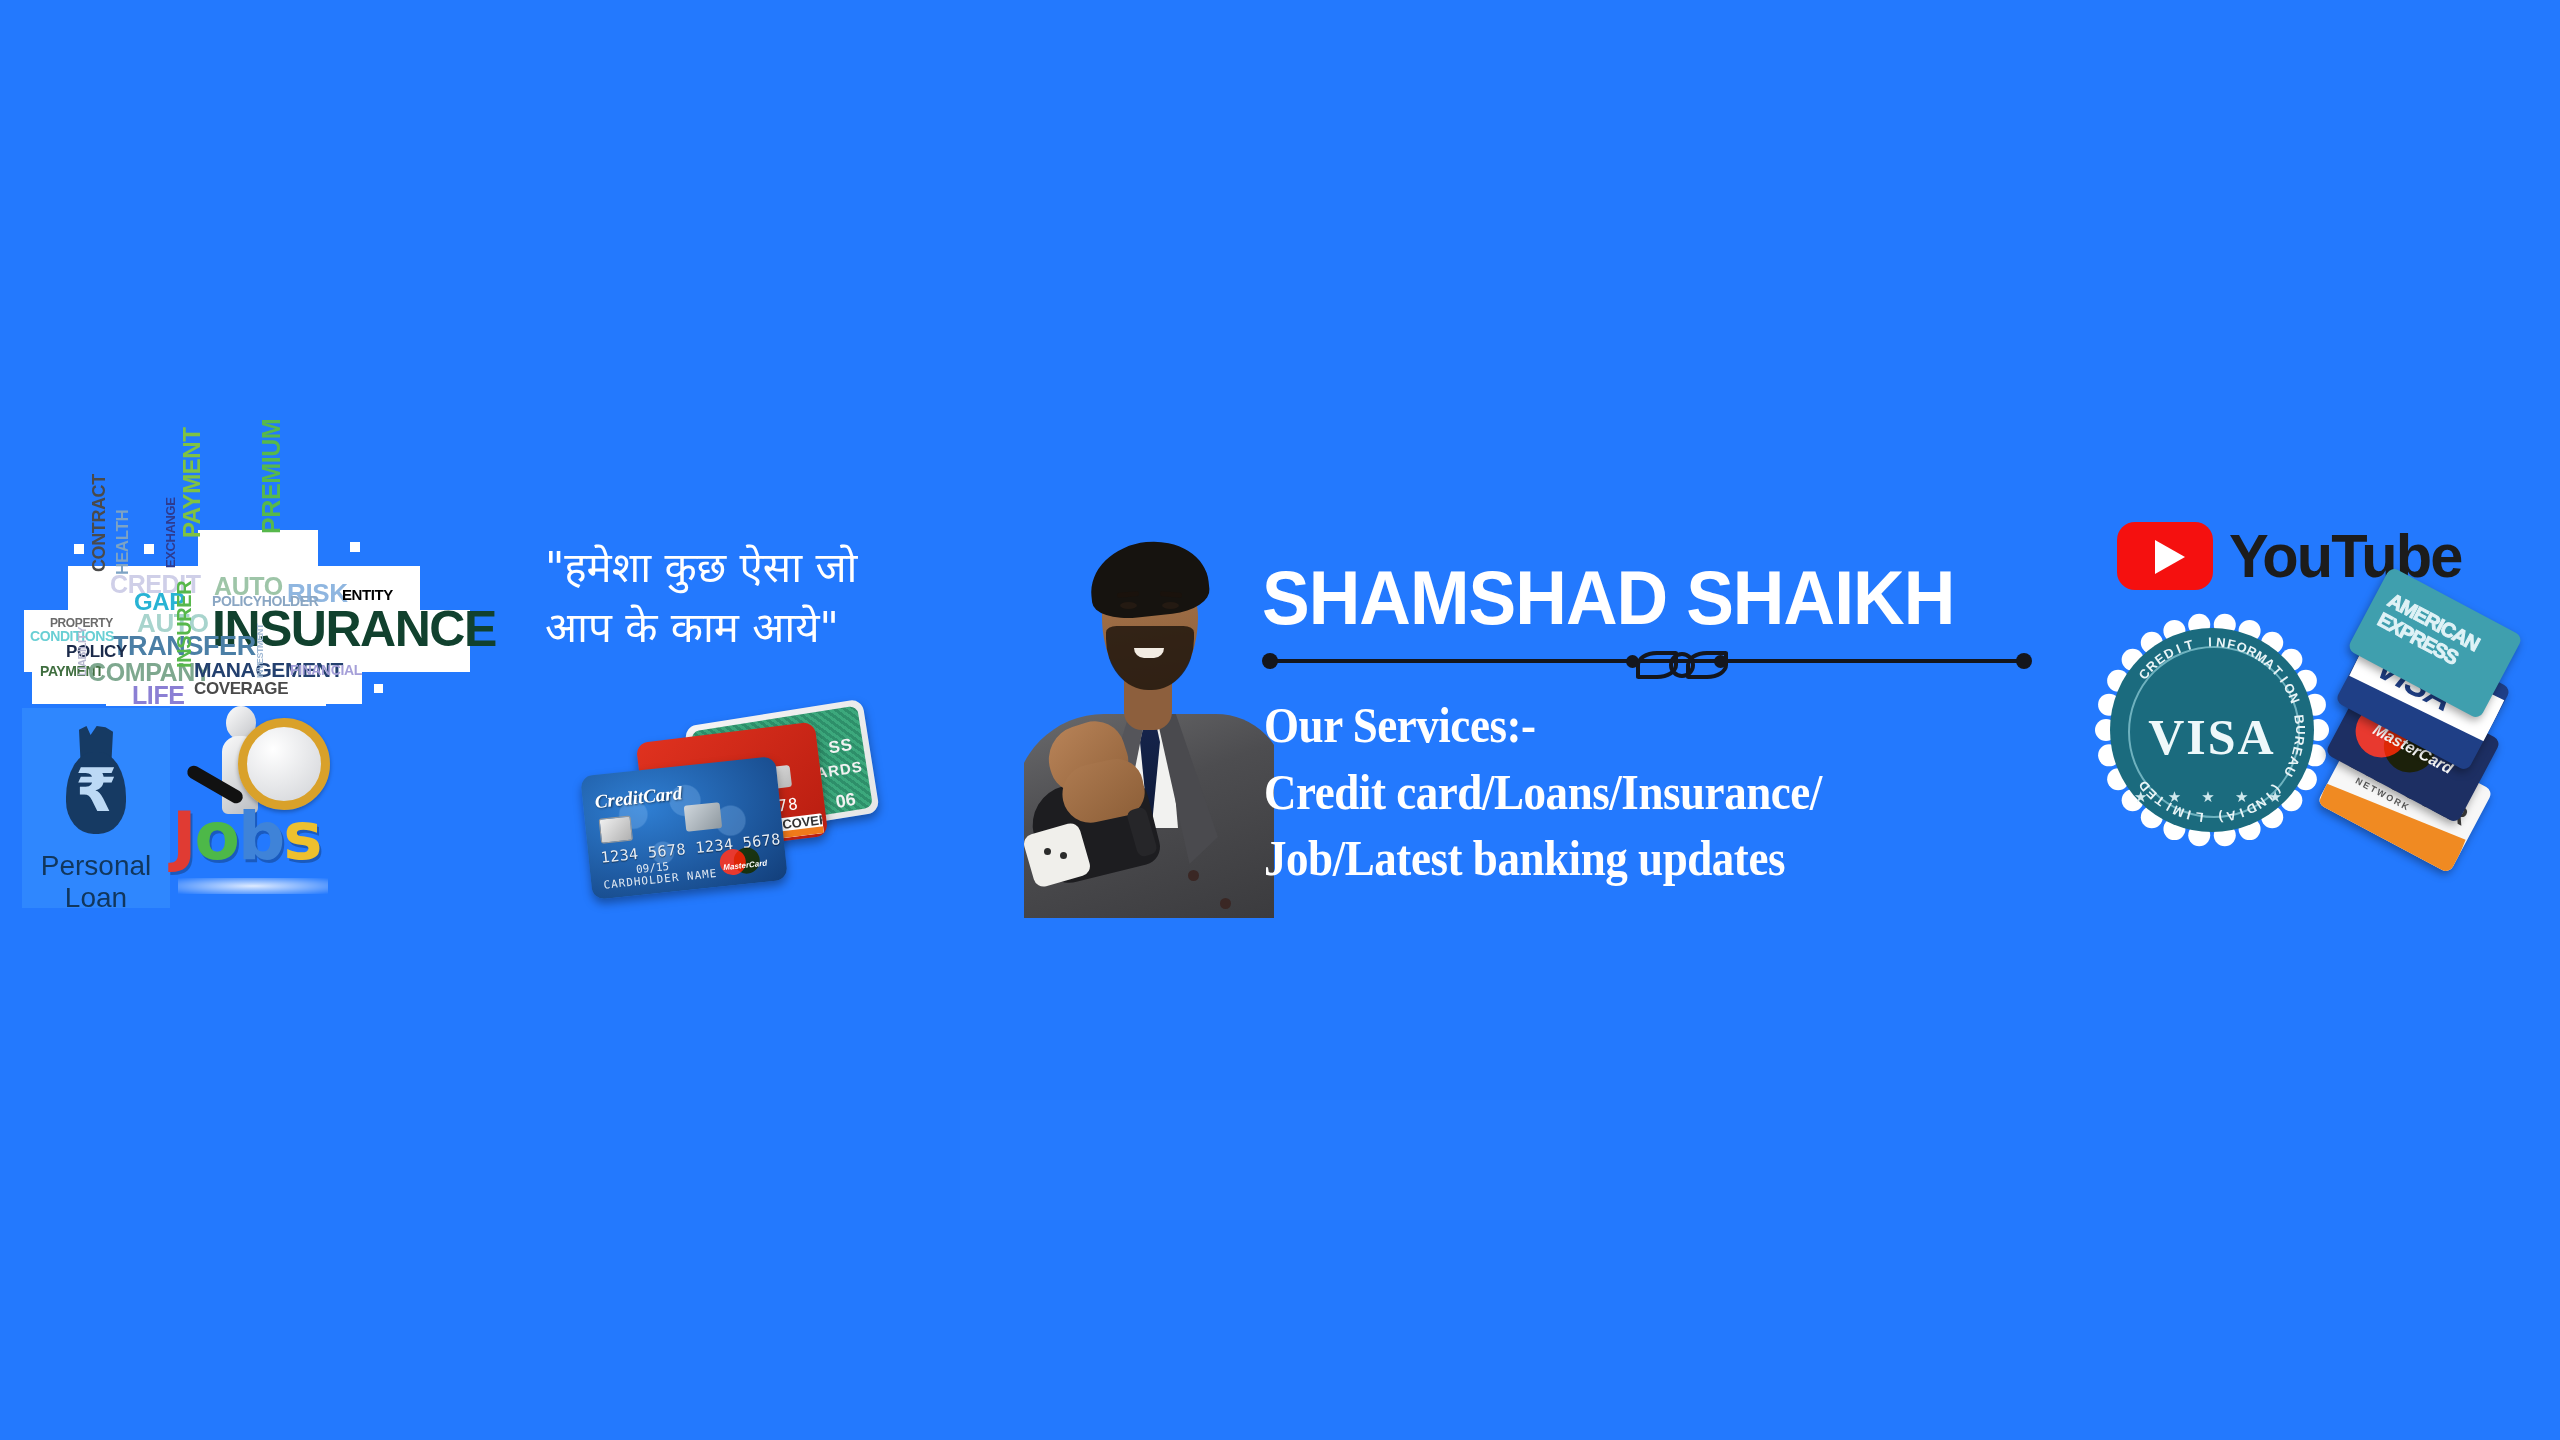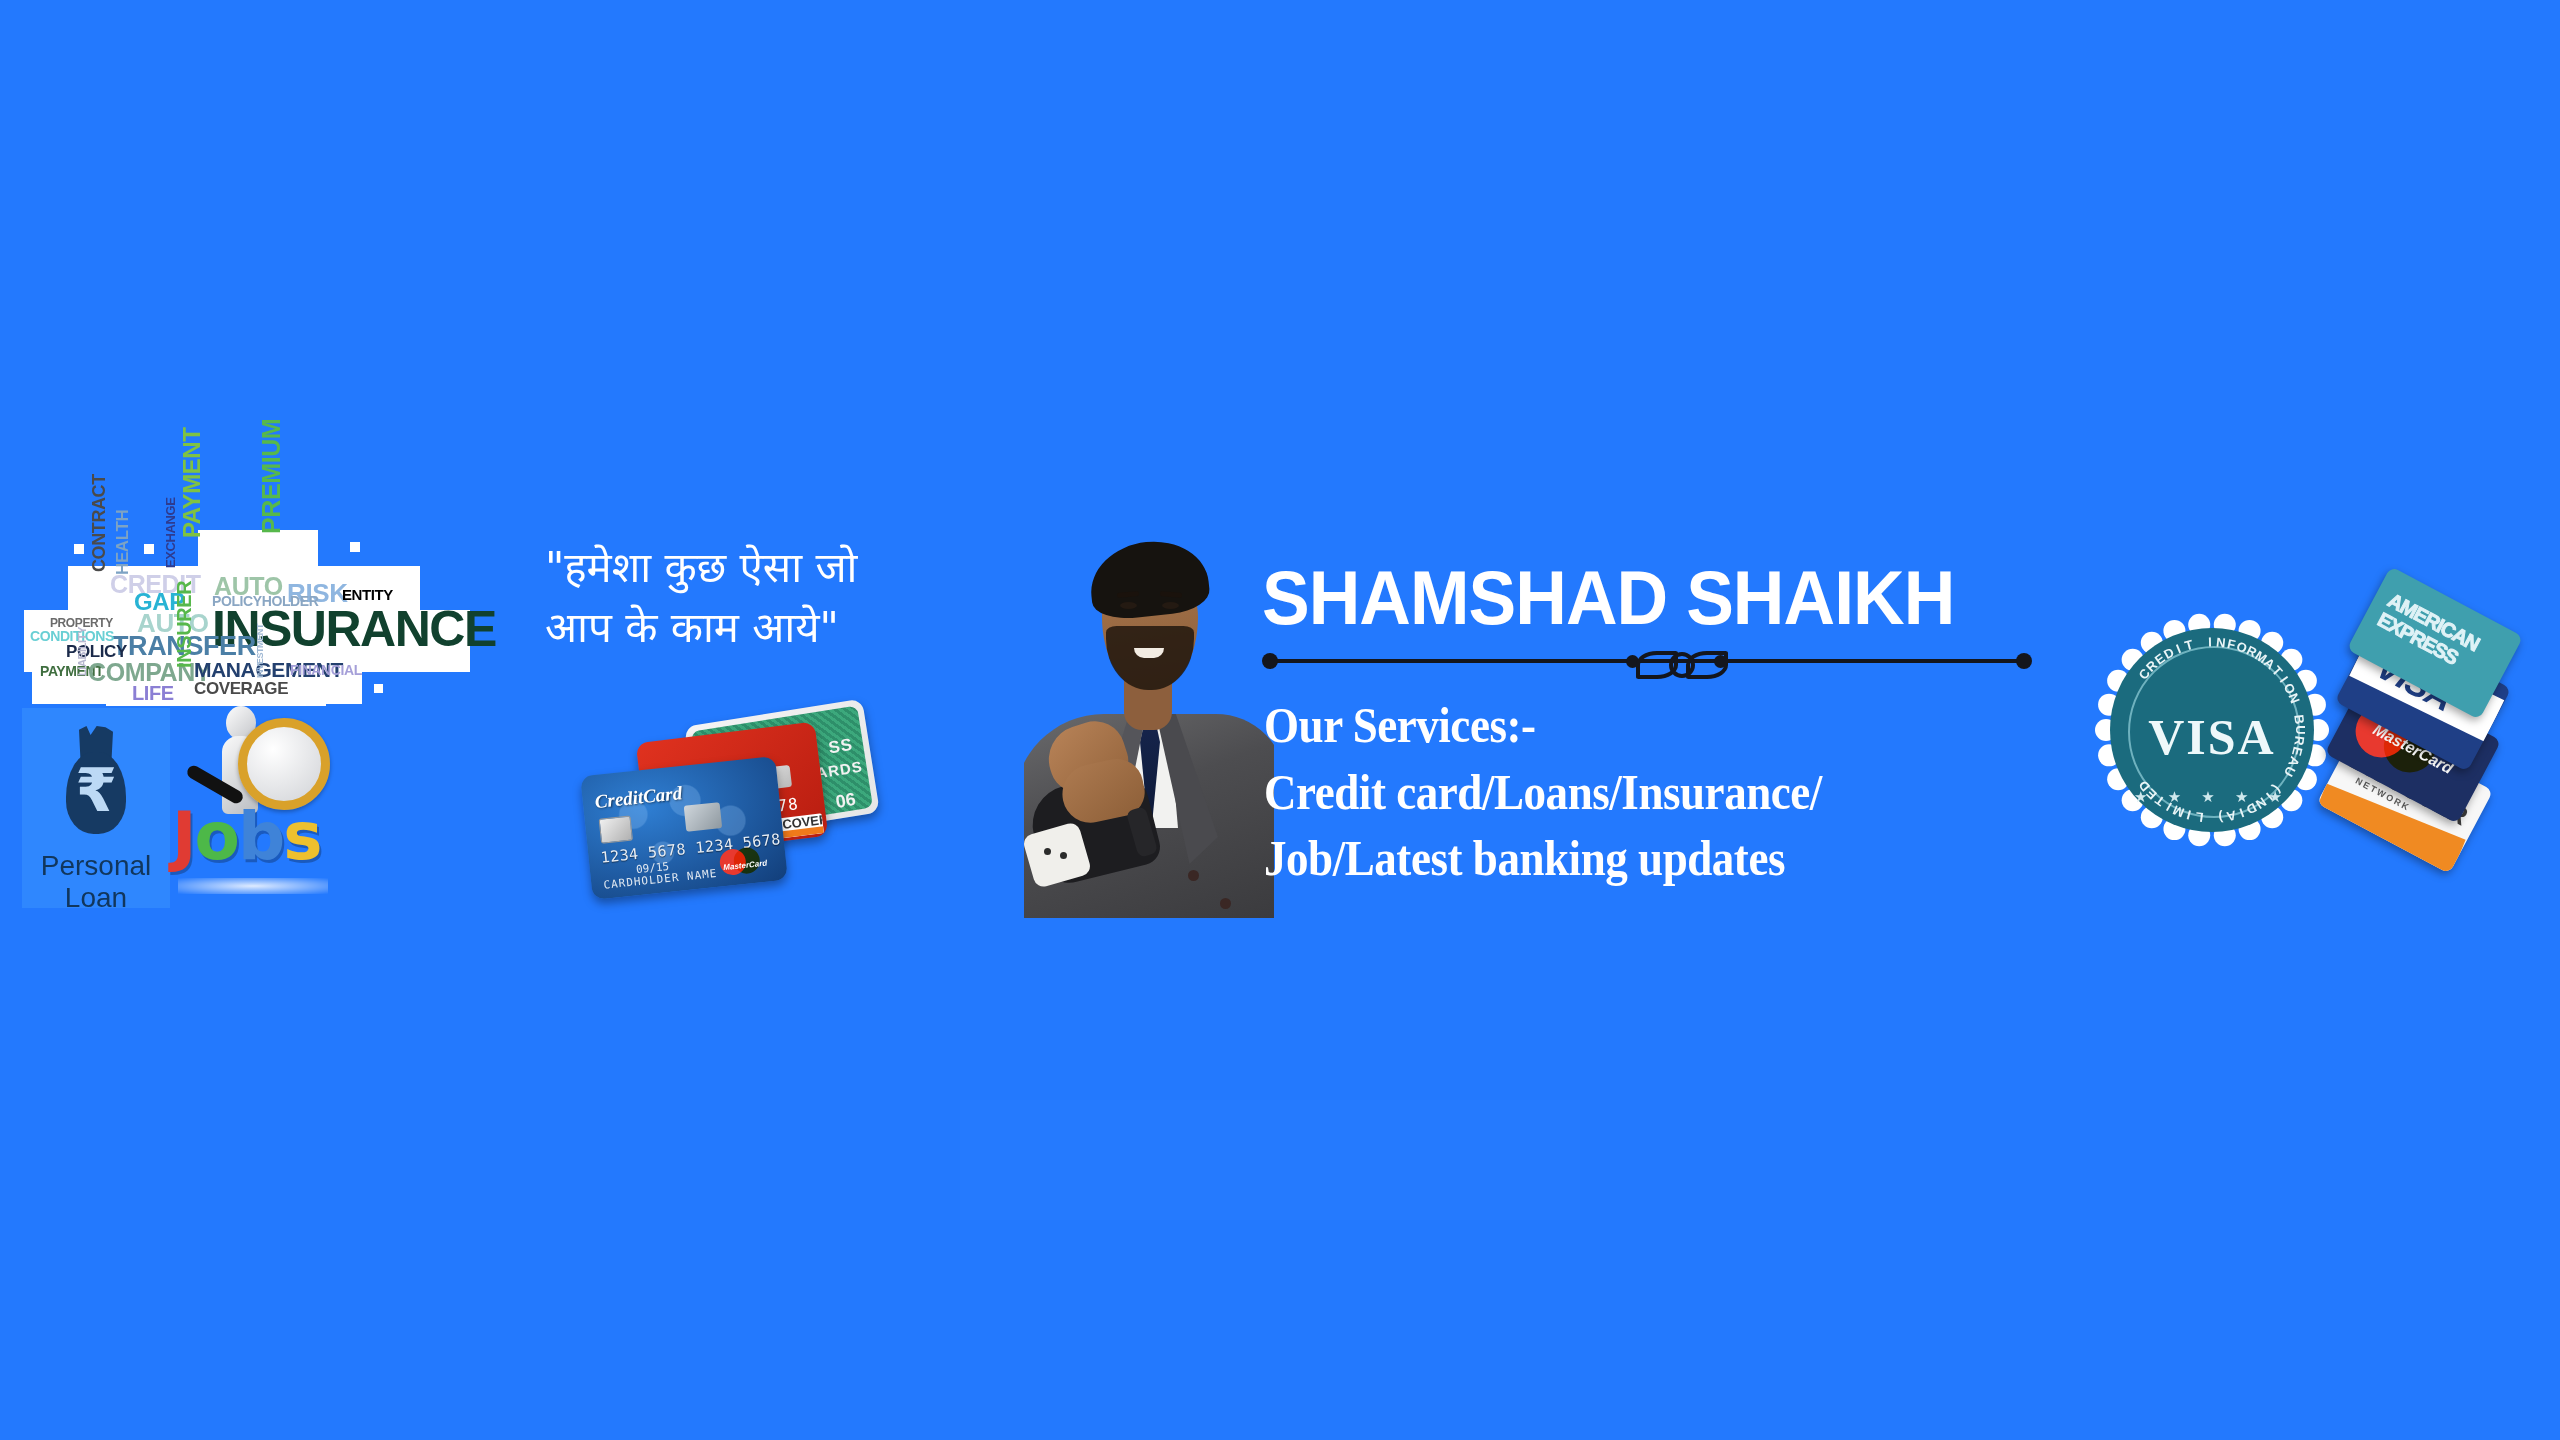--- a/index.html
+++ b/index.html
@@ -41,21 +41,21 @@
   .w-contract{left:68px;top:44px;font-size:18px;color:#4a4a4a;
               transform:rotate(-90deg);transform-origin:left top;}
   .w-transfer{left:90px;top:105px;font-size:27px;color:#4b7fa6;}
   .w-property{left:28px;top:89px;font-size:12px;color:#6b6b6b;}
   .w-conditions{left:8px;top:101px;font-size:14px;color:#69cfd4;}
   .w-policy{left:44px;top:115px;font-size:17px;color:#1b2a4a;}
   .w-casualty{left:18px;top:136px;font-size:14px;color:#3f6e3f;}
   .w-company{left:66px;top:132px;font-size:25px;color:#7ea88f;}
   .w-liability{left:55px;top:148px;font-size:11px;color:#b7b7cf;
                transform:rotate(-90deg);transform-origin:left top;}
-  .w-life{left:110px;top:155px;font-size:20px;color:#8b7fd4;}
+  .w-life{left:110px;top:155px;font-size:25px;color:#8b7fd4;}
   .w-insurer{left:152px;top:140px;font-size:20px;color:#57b84b;
              transform:rotate(-90deg);transform-origin:left top;}
   .w-management{left:172px;top:131px;font-size:21px;color:#23406e;}
   .w-coverage{left:172px;top:152px;font-size:17px;color:#4a4a4a;}
   .w-financial{left:268px;top:135px;font-size:14px;color:#a59fd8;}
   .w-investment{left:234px;top:150px;font-size:9px;color:#9fb8d4;
                 transform:rotate(-90deg);transform-origin:left top;}
 
   
   .loan-tile{position:absolute;left:0px;top:180px;width:148px;height:200px;
@@ -460,20 +460,26 @@
       </div>
     </div>
   </div>
 
   <div class="services">
     <div>Our Services:-</div>
     <div>Credit card/Loans/Insurance/</div>
     <div>Job/Latest banking updates</div>
   </div>
 
+  <div class="ytlogo">
+    <div class="yt-badge">
+      <div class="yt-tri"></div>
+    </div>
+    <div class="yt-text">YouTube</div>
+  </div>
 
   <div class="cibil">
     <div class="cibil-teeth" id="cibil-teeth">
         <div class="tooth" style="transform: translate(106px, 0px);"></div>
         <div class="tooth" style="transform: translate(102.92px, 25.3675px);"></div>
         <div class="tooth" style="transform: translate(93.8583px, 49.2607px);"></div>
         <div class="tooth" style="transform: translate(79.3421px, 70.291px);"></div>
         <div class="tooth" style="transform: translate(60.2149px, 87.2363px);"></div>
         <div class="tooth" style="transform: translate(37.5881px, 99.1117px);"></div>
         <div class="tooth" style="transform: translate(12.7769px, 105.227px);"></div>

